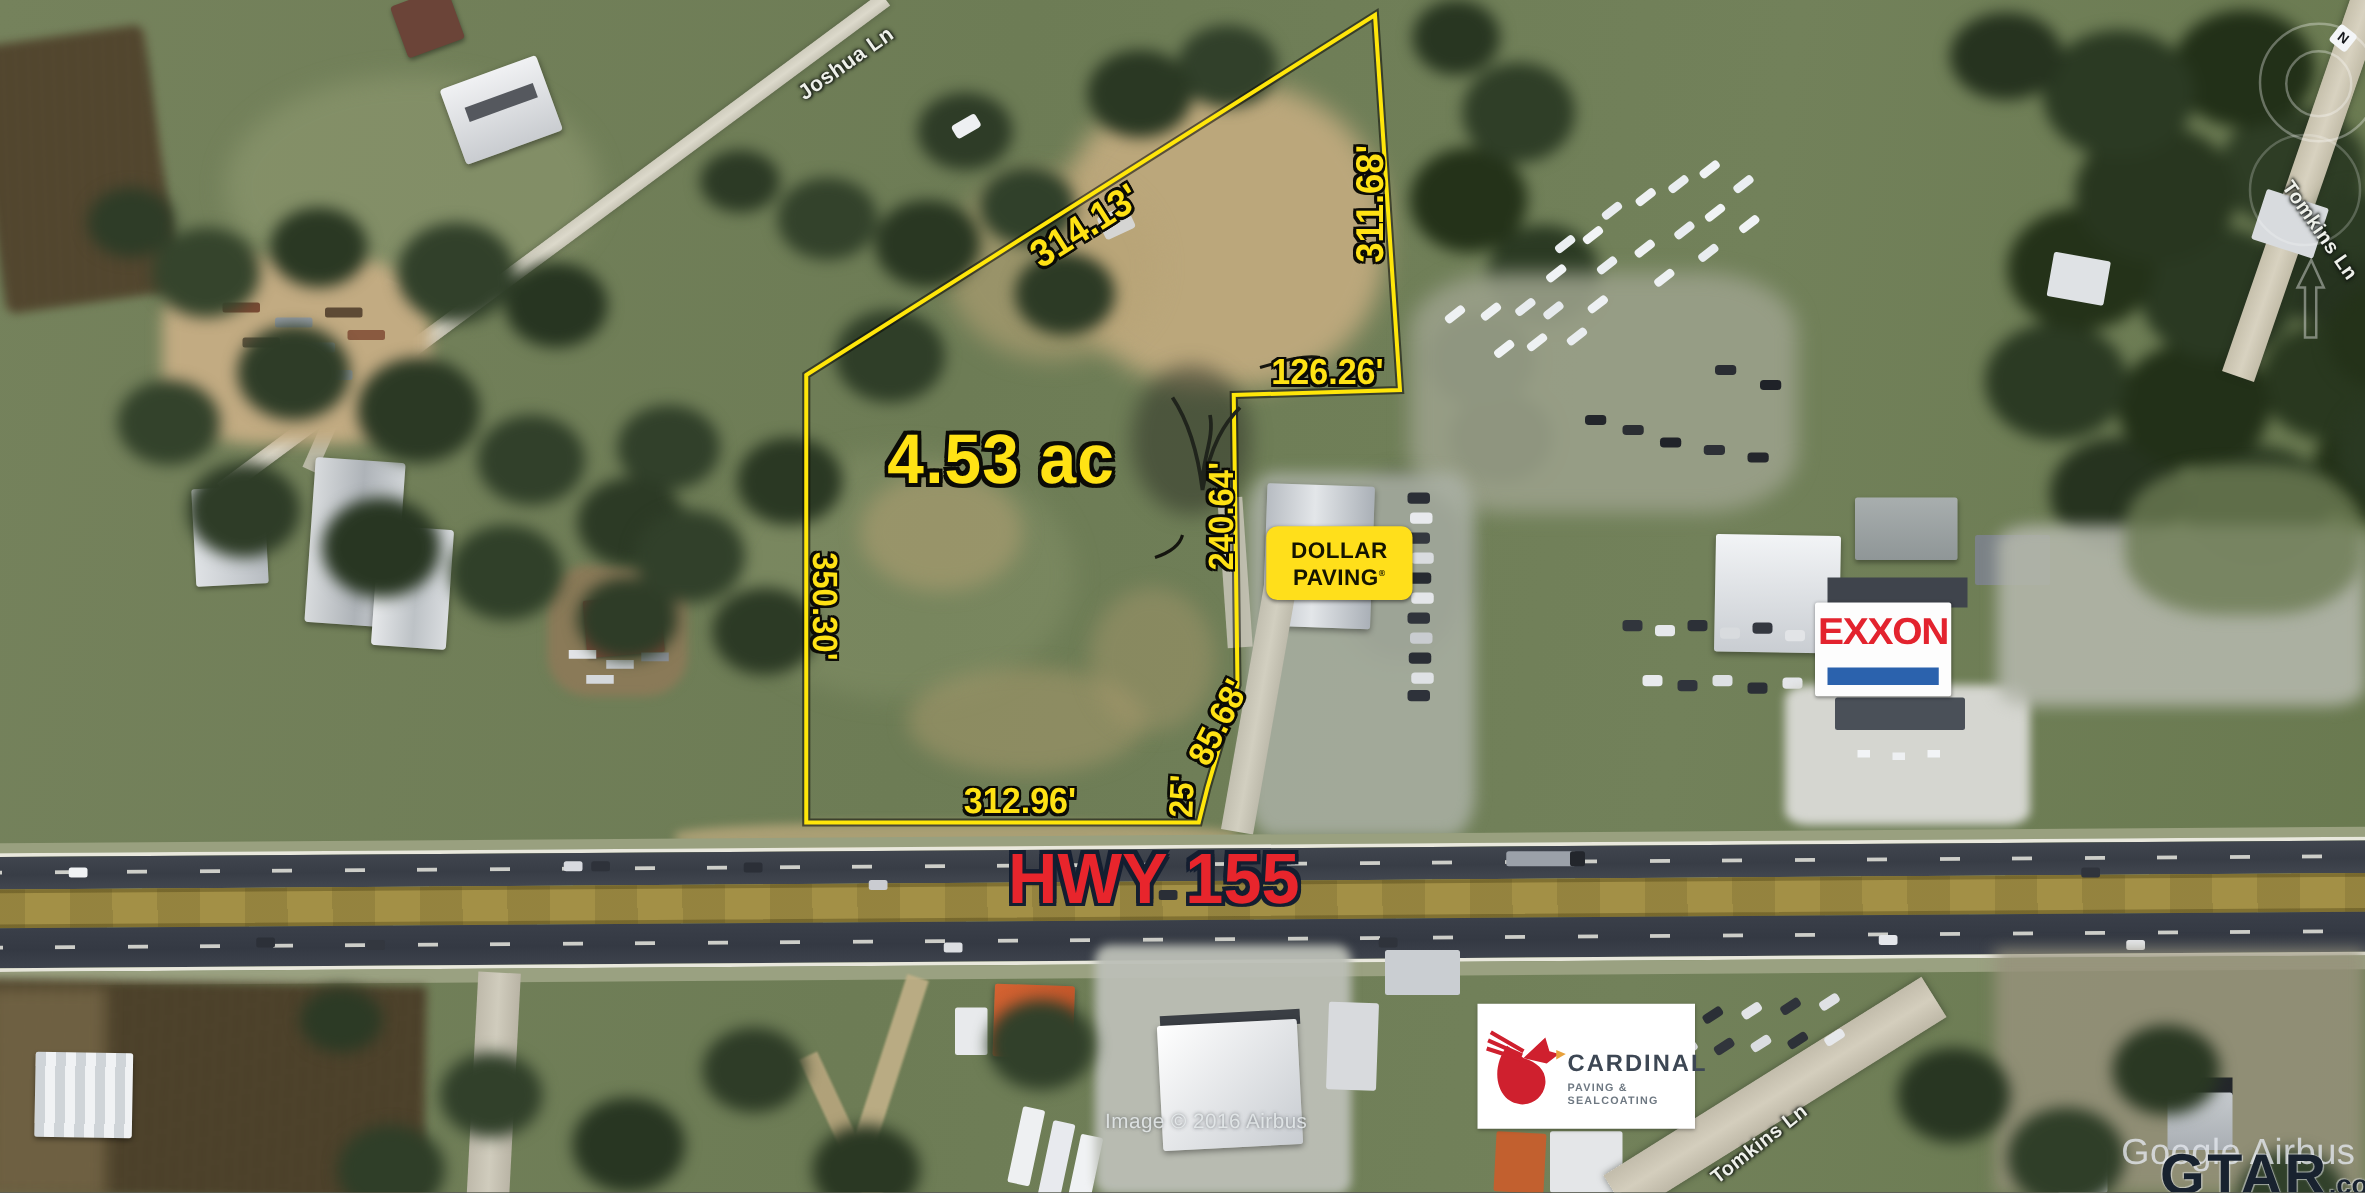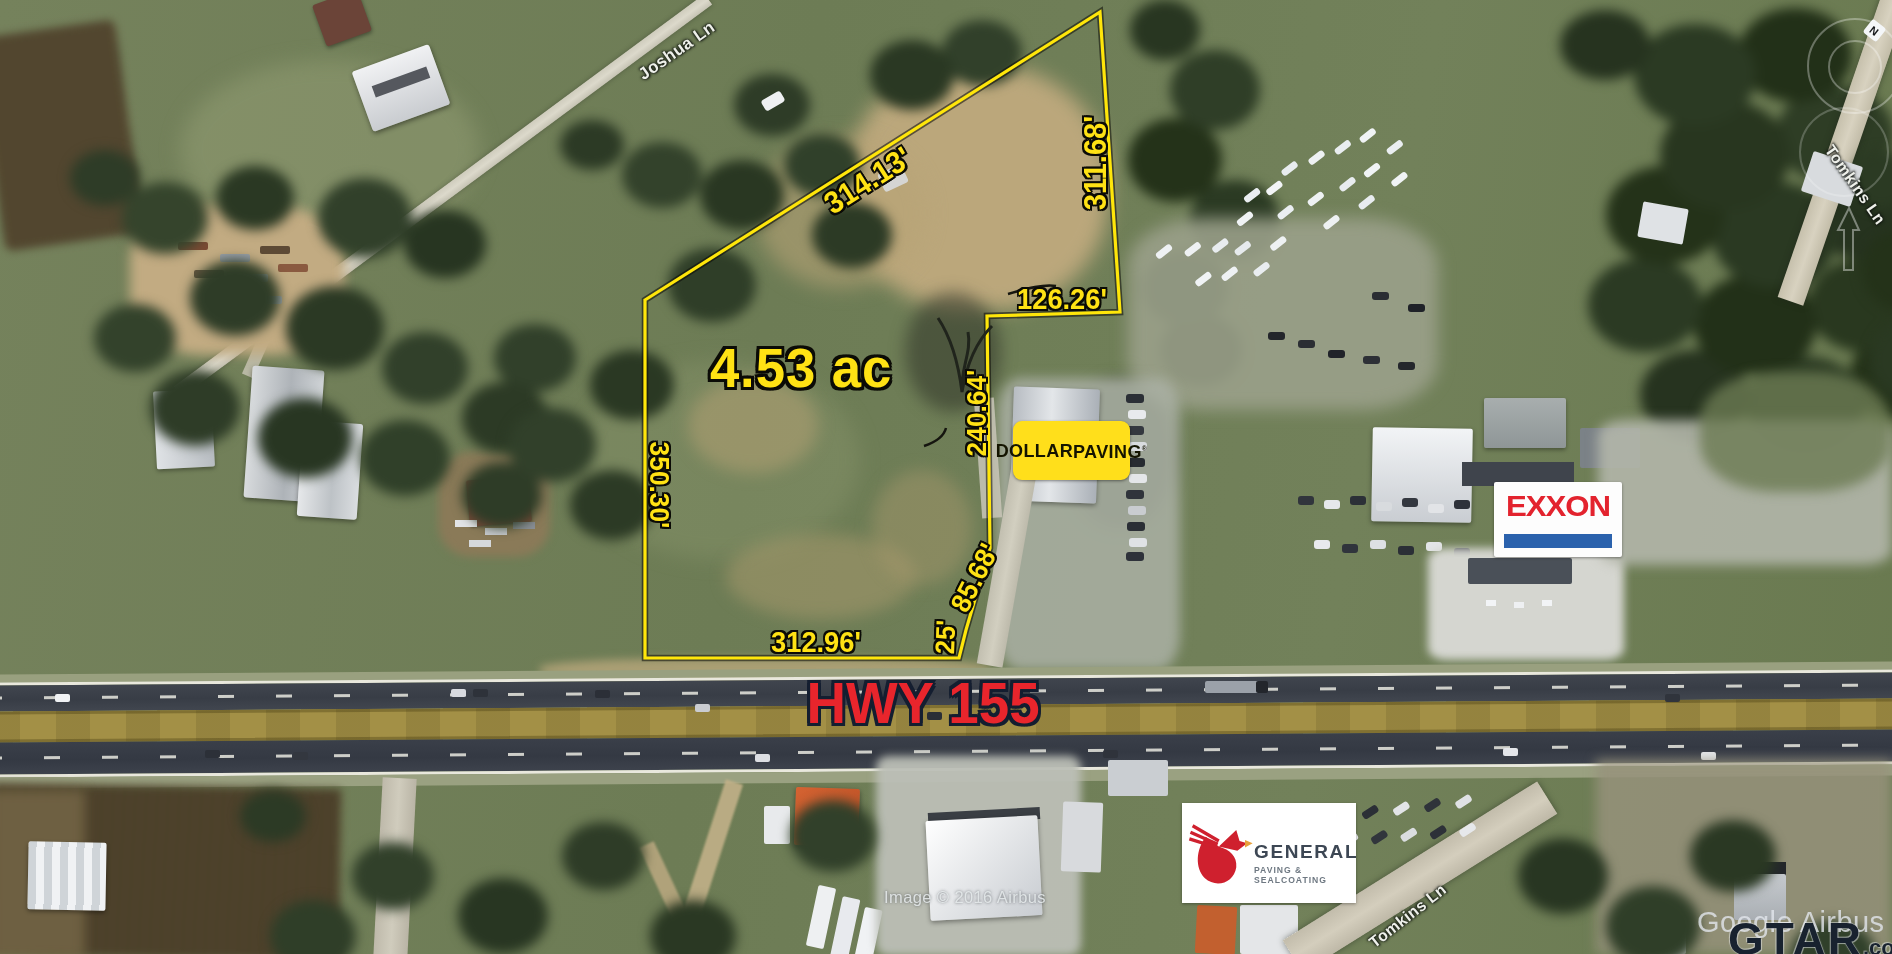--- a/index.html
+++ b/index.html
@@ -18,26 +18,26 @@
                    -3px 0 0 #0b0b06,3px 0 0 #0b0b06,0 -3px 0 #0b0b06,0 3px 0 #0b0b06;}
   .hwylbl{position:absolute;color:#e8252c;font-weight:800;white-space:nowrap;
        transform:translate(-50%,-50%) scaleX(.96);
        text-shadow:-3px -3px 0 #141e30,3px -3px 0 #141e30,-3px 3px 0 #141e30,3px 3px 0 #141e30,
                    -3px 0 0 #141e30,3px 0 0 #141e30,0 -3px 0 #141e30,0 3px 0 #141e30;}
   .street{position:absolute;color:#eef0ea;font-weight:700;font-size:17px;letter-spacing:.4px;white-space:nowrap;
        transform:translate(-50%,-50%) rotate(var(--r,0deg));
        text-shadow:1px 1px 2px rgba(18,22,18,.95),-1px -1px 2px rgba(18,22,18,.75),0 0 4px rgba(18,22,18,.8);}
   
   .dg-sign{position:absolute;left:1013px;top:421px;width:117px;height:59px;background:#ffdf1b;
-       border-radius:9px;display:flex;flex-direction:row;align-items:center;justify-content:center;
+       border-radius:9px;display:flex;flex-direction:column;align-items:center;justify-content:center;
        box-shadow:0 1px 3px rgba(0,0,0,.45);}
   .dg-sign span{color:#141400;font-weight:800;font-size:18px;line-height:20px;letter-spacing:.4px;}
   .dg-sign sup{font-size:7px;vertical-align:super;}
-  .exxon-sign{position:absolute;left:1452px;top:482px;width:128px;height:75px;background:#fdfdfd;
-       border-radius:2px;box-shadow:0 1px 3px rgba(0,0,0,.4);margin-left:42px;}
+  .exxon-sign{position:absolute;left:1452px;top:482px;width:109px;height:75px;background:#fdfdfd;
+       border-radius:2px;box-shadow:0 1px 3px rgba(0,0,0,.4);}
   .exxon-word{position:absolute;left:0;right:0;top:7px;text-align:center;color:#e3232e;font-weight:800;
        font-size:30px;letter-spacing:-1px;transform:scaleX(1.04);}
   .exxon-bar{position:absolute;left:10px;right:10px;bottom:9px;height:14px;background:#2b62ad;}
   .cardinal{position:absolute;left:1182px;top:803px;width:174px;height:100px;background:#ffffff;
        box-shadow:0 1px 3px rgba(0,0,0,.35);}
   .cardinal-name{position:absolute;left:72px;top:38px;color:#3d4754;font-weight:800;font-size:19px;letter-spacing:1.6px;}
   .cardinal-tag{position:absolute;left:72px;top:62px;color:#6e7882;font-weight:700;font-size:8.6px;letter-spacing:1px;}
   
   .wm-airbus{position:absolute;left:884px;top:888px;font-size:16.5px;color:rgba(233,237,239,.85);
        text-shadow:0 0 3px rgba(55,60,66,.7);letter-spacing:.4px;}
@@ -217,21 +217,21 @@
     <div class="exxon-bar"></div>
   </div>
 
   <div class="cardinal">
     <svg style="position:absolute;left:6px;top:14px;" width="66" height="72" viewBox="0 0 60 66">
       <path d="M16,18 C7,30 6,46 15,56 C26,66 42,60 44,46 C45,36 38,30 28,27 Z" fill="#cf202e"></path>
       <path d="M28,27 L44,12 L47,22 L54,24 L45,31 Z" fill="#cf202e"></path>
       <path d="M52,21 L59,24 L52,28 Z" fill="#e8a13c"></path>
       <path d="M4,8 L28,22 M2,14 L27,25 M1,20 L26,28" stroke="#cf202e" stroke-width="3" fill="none"></path>
     </svg>
-    <div class="cardinal-name">GENERAL</div>
+    <div class="cardinal-name">CARDINAL</div>
     <div class="cardinal-tag">PAVING &amp; SEALCOATING</div>
   </div>
 
   <span class="dim" style="left:868px;top:181px;font-size:31px;--r:-32.5deg;">314.13'</span>
   <span class="dim" style="left:1096px;top:163px;font-size:31px;--r:-90deg;">311.68'</span>
   <span class="dim" style="left:1062px;top:299px;font-size:29px;">126.26'</span>
   <span class="dim" style="left:977px;top:413px;font-size:28px;--r:-90deg;">240.64'</span>
   <span class="dim" style="left:659px;top:485px;font-size:28px;--r:90deg;">350.30'</span>
   <span class="dim" style="left:975px;top:578px;font-size:28px;--r:-63deg;">85.68'</span>
   <span class="dim" style="left:946px;top:637px;font-size:27px;--r:-88deg;">25'</span>

